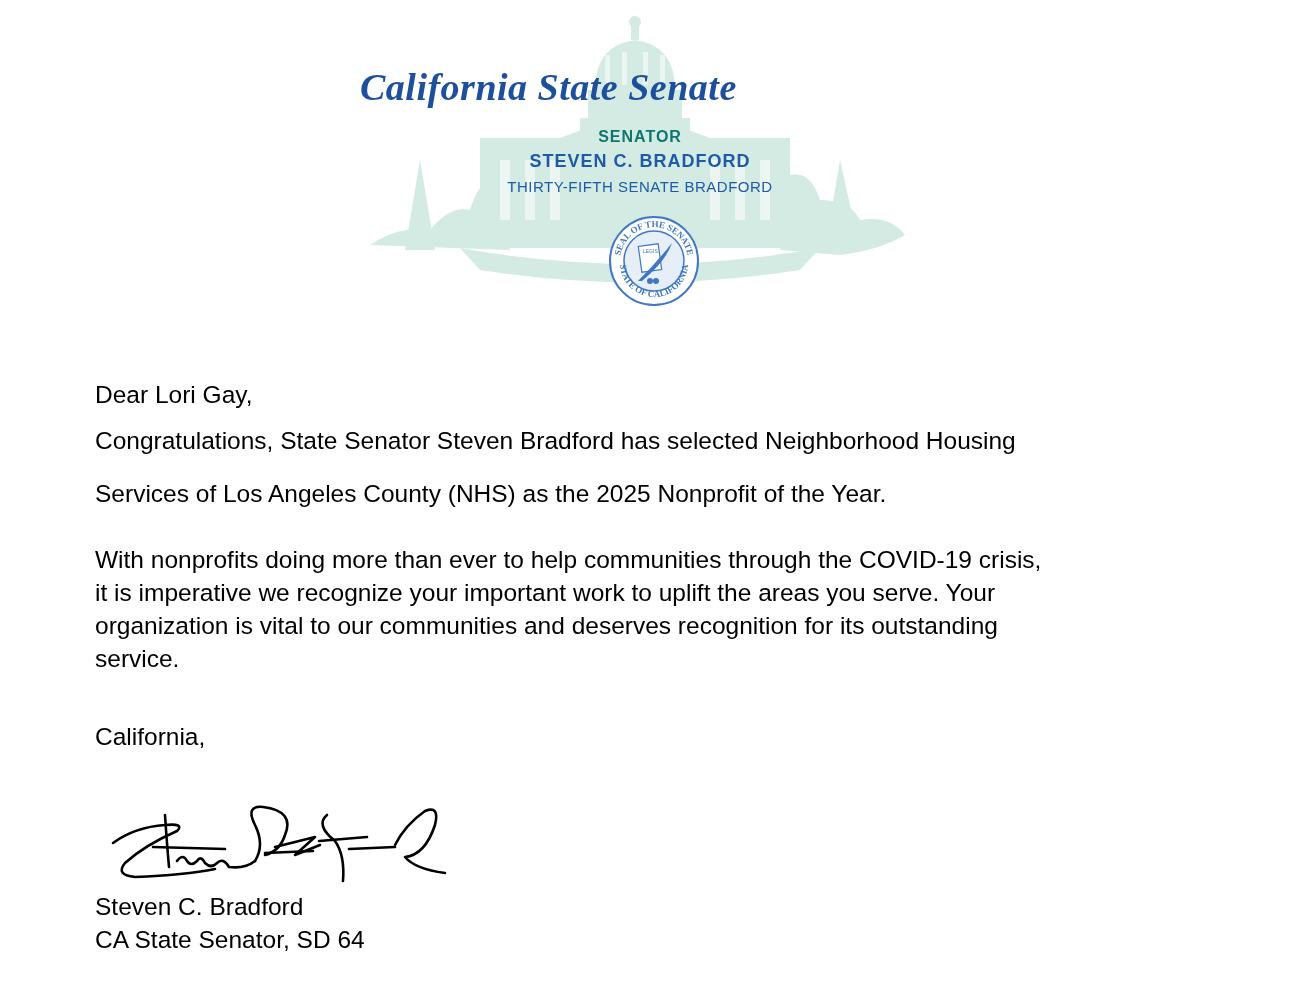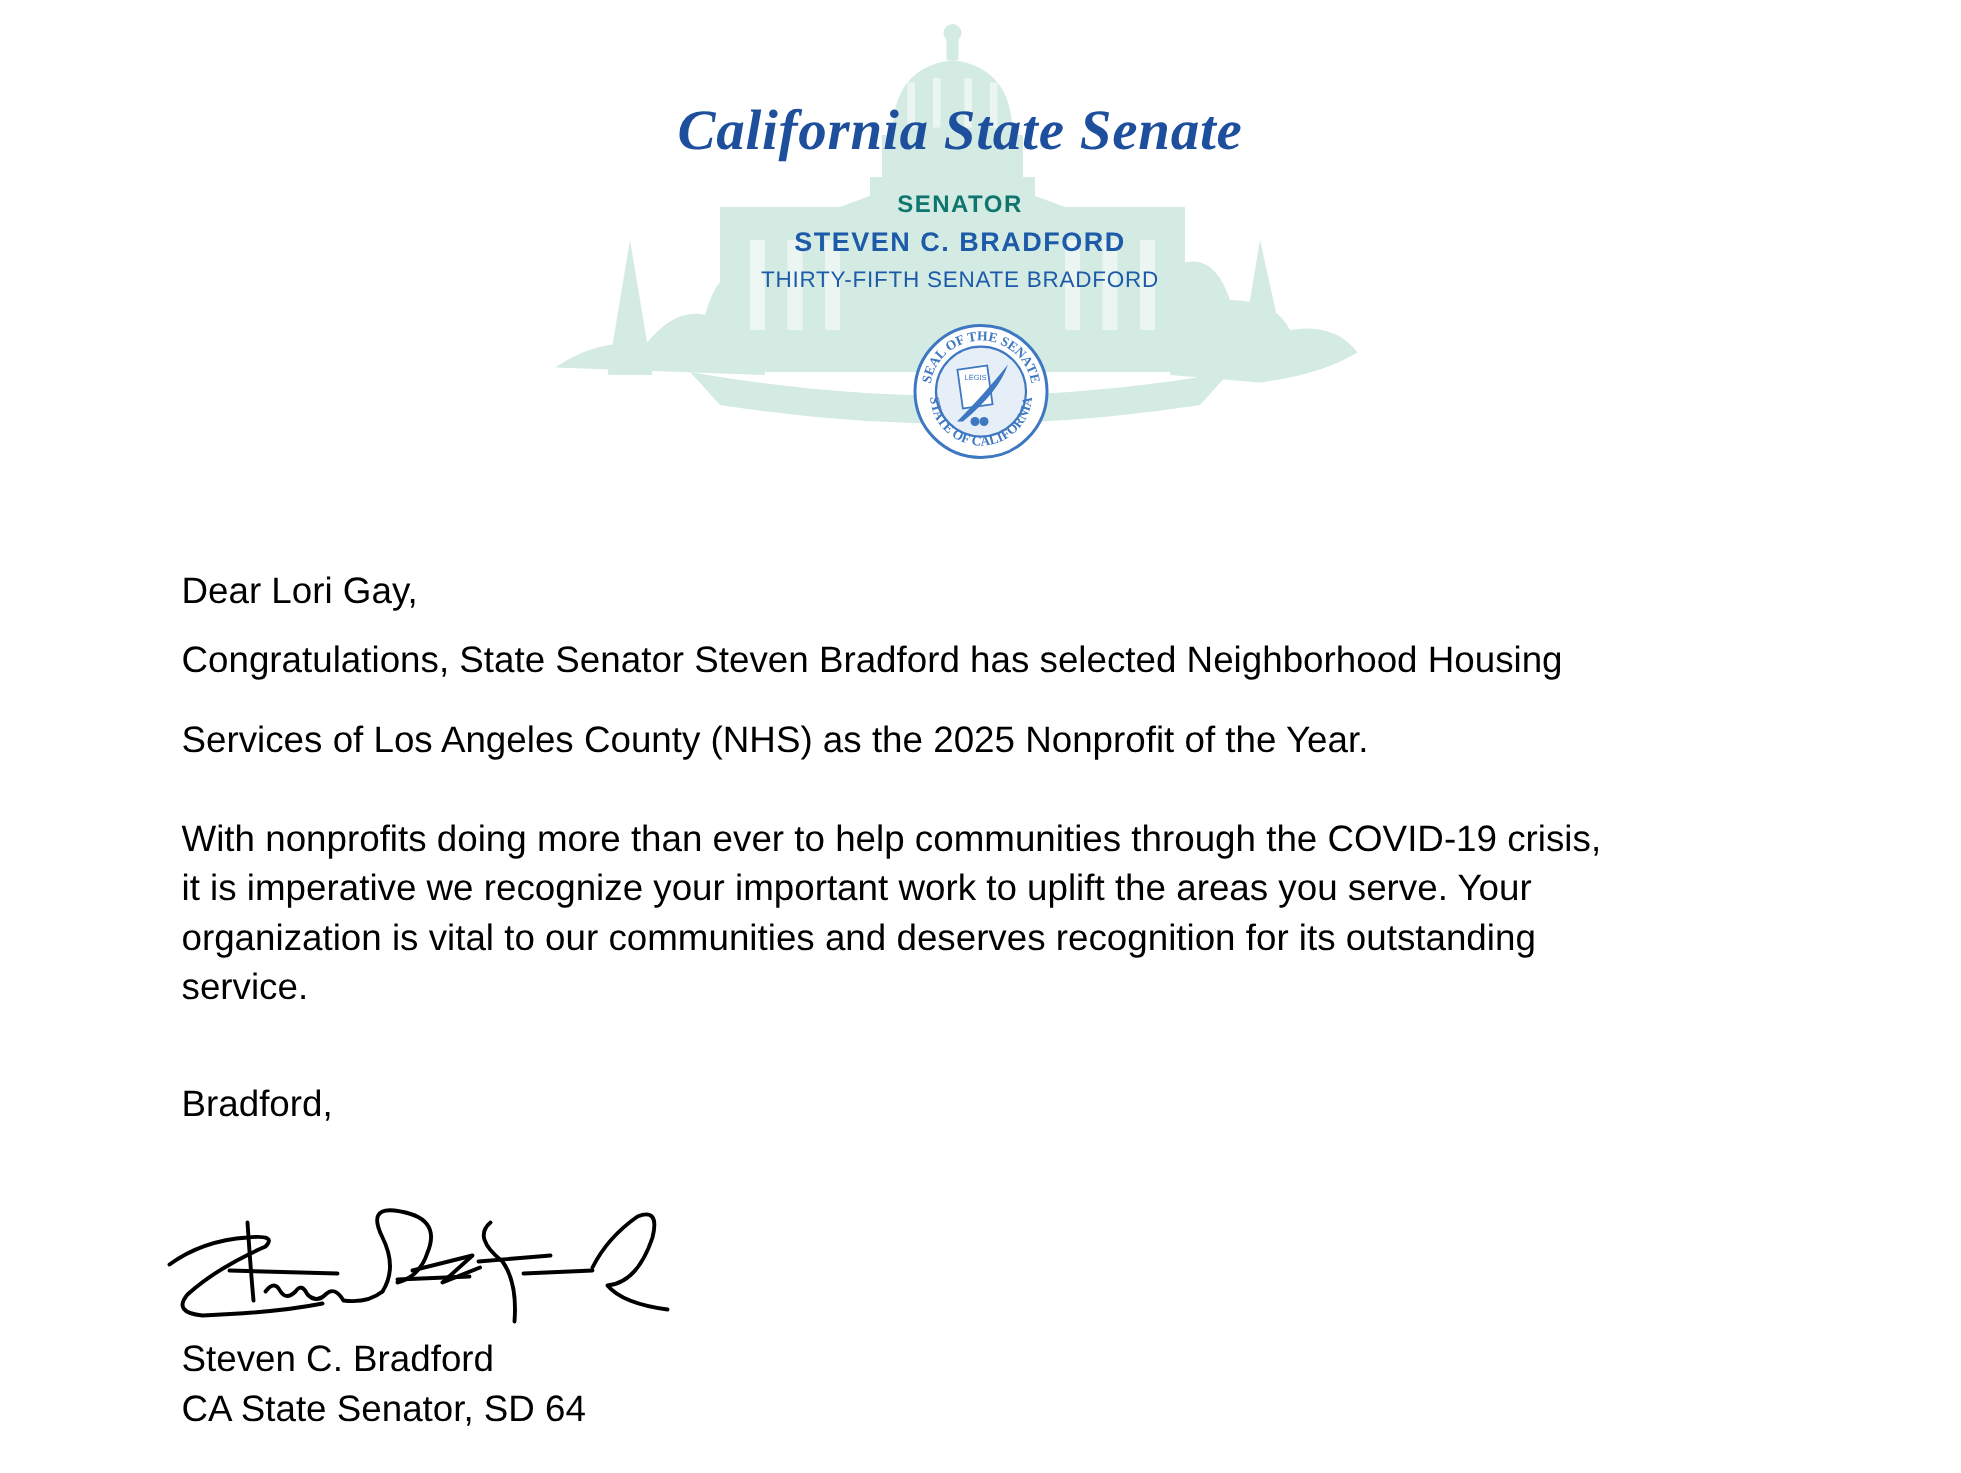--- a/index.html
+++ b/index.html
@@ -1,27 +1,27 @@
 <!DOCTYPE html>
 <html><head>
 <meta charset="utf-8">
 <style>
   html, body { margin: 0; padding: 0; background: #ffffff; }
   body { width: 1307px; height: 982px; position: relative; overflow: hidden; font-family: "Liberation Sans", sans-serif; color: #000; }
 
   .letterhead { position: absolute; left: 360px; top: 10px; width: 560px; height: 300px; }
   .capitol-bg { position: absolute; left: 0; top: 0; width: 560px; height: 300px; }
-  .lh-title { position: absolute; left: 0; width: 100%; text-align: center; top: 55px;
+  .lh-title { position: absolute; left: 0; width: 100%; text-align: left; top: 55px;
               font-family: "Liberation Serif", serif; font-weight: bold; font-size: 38px; color: #1d4f9c; letter-spacing: 0.5px; font-style: italic; }
   .lh-senator { position: absolute; left: 0; width: 100%; text-align: center; top: 118px; font-size: 16px; font-weight: bold; color: #0f766e; letter-spacing: 1px; }
   .lh-name { position: absolute; left: 0; width: 100%; text-align: center; top: 141px; font-size: 18px; font-weight: bold; color: #1d5aa8; letter-spacing: 1px; }
   .lh-district { position: absolute; left: 0; width: 100%; text-align: center; top: 168px; font-size: 15px; color: #1d5aa8; letter-spacing: 0.5px; }
   .seal { position: absolute; left: 248px; top: 205px; width: 92px; height: 92px; }
 
-  .letter-text { position: absolute; left: 95px; font-size: 24.5px; line-height: 33px; white-space: nowrap; margin-left: 26px; }
+  .letter-text { position: absolute; left: 95px; font-size: 24.5px; line-height: 33px; white-space: nowrap; }
   .sig { position: absolute; left: 105px; top: 795px; width: 360px; height: 95px; }
 </style>
 </head>
 <body>
 
 <div class="letterhead">
   <svg class="capitol-bg" viewBox="0 0 560 300">
     <g fill="#d4ebe4">
 
       <rect x="271" y="10" width="8" height="20"></rect>
@@ -82,21 +82,21 @@
 <div class="letter-text" style="top:378px">Dear Lori Gay,</div>
 
 <div class="letter-text" style="top:424px">Congratulations, State Senator Steven Bradford has selected Neighborhood Housing</div>
 <div class="letter-text" style="top:477px">Services of Los Angeles County (NHS) as the 2025 Nonprofit of the Year.</div>
 
 <div class="letter-text" style="top:543px">With nonprofits doing more than ever to help communities through the COVID-19 crisis,</div>
 <div class="letter-text" style="top:576px">it is imperative we recognize your important work to uplift the areas you serve. Your</div>
 <div class="letter-text" style="top:609px">organization is vital to our communities and deserves recognition for its outstanding</div>
 <div class="letter-text" style="top:642px">service.</div>
 
-<div class="letter-text" style="top:720px">Bradford,</div>
+<div class="letter-text" style="top:720px">California,</div>
 
 <svg class="sig" viewBox="0 0 360 95">
   <g fill="none" stroke="#000" stroke-width="2.6" stroke-linecap="round" stroke-linejoin="round">
     <path d="M8 48 Q30 32 60 30 Q80 28 72 36 Q40 50 20 68 Q10 80 30 82 Q80 80 110 74"></path>
     <path d="M60 20 Q62 50 64 72"></path>
     <path d="M48 52 L120 54"></path>
     <path d="M72 66 Q78 58 82 66 Q86 72 92 66 Q96 60 100 68 Q106 74 112 68 Q118 62 124 72 Q140 74 150 66"></path>
     <path d="M150 66 Q160 50 150 30 Q140 10 158 12 Q190 16 180 40 Q175 56 160 60"></path>
     <path d="M160 58 L208 56"></path>
     <path d="M170 52 L210 42 L190 60 L215 50"></path>

